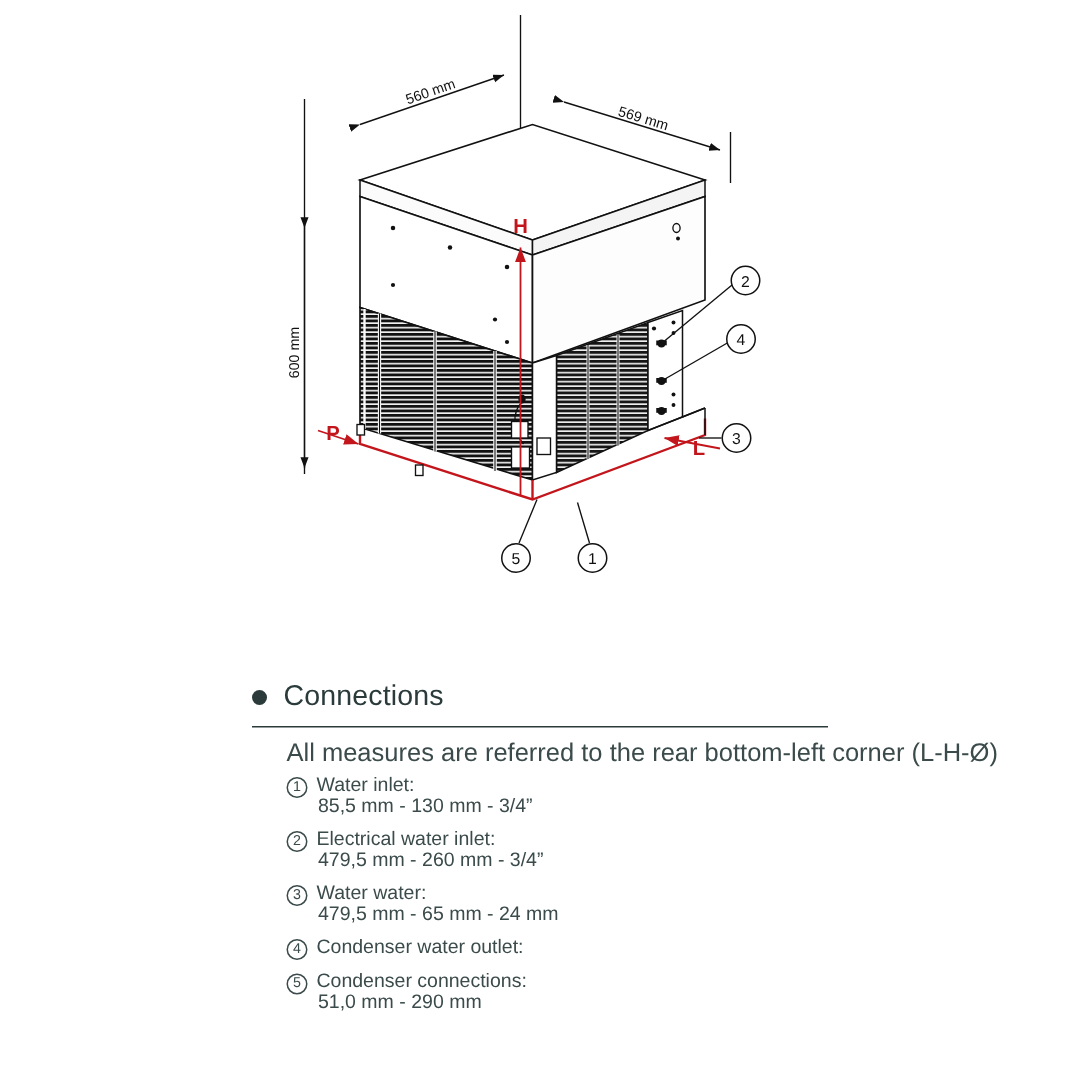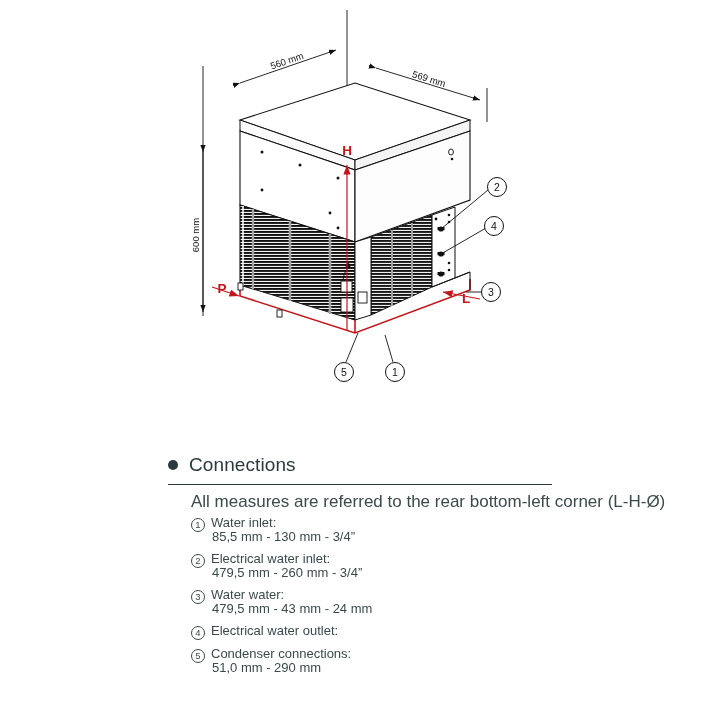--- a/index.html
+++ b/index.html
@@ -261,28 +261,28 @@
         <span class="item-body">
           <span>Electrical water inlet:</span><br>
           <span class="item-val">479,5 mm - 260 mm - 3/4”</span>
         </span>
       </div>
 
       <div class="item">
         <span class="num">3</span>
         <span class="item-body">
           <span>Water water:</span><br>
-          <span class="item-val">479,5 mm - 43 mm - 24 mm</span>
+          <span class="item-val">479,5 mm - 65 mm - 24 mm</span>
         </span>
       </div>
 
       <div class="item">
         <span class="num">4</span>
         <span class="item-body">
-          <span>Electrical water outlet:</span><br>
+          <span>Condenser water outlet:</span><br>
         </span>
       </div>
 
       <div class="item">
         <span class="num">5</span>
         <span class="item-body">
           <span>Condenser connections:</span><br>
           <span class="item-val">51,0 mm - 290 mm</span>
         </span>
       </div>

